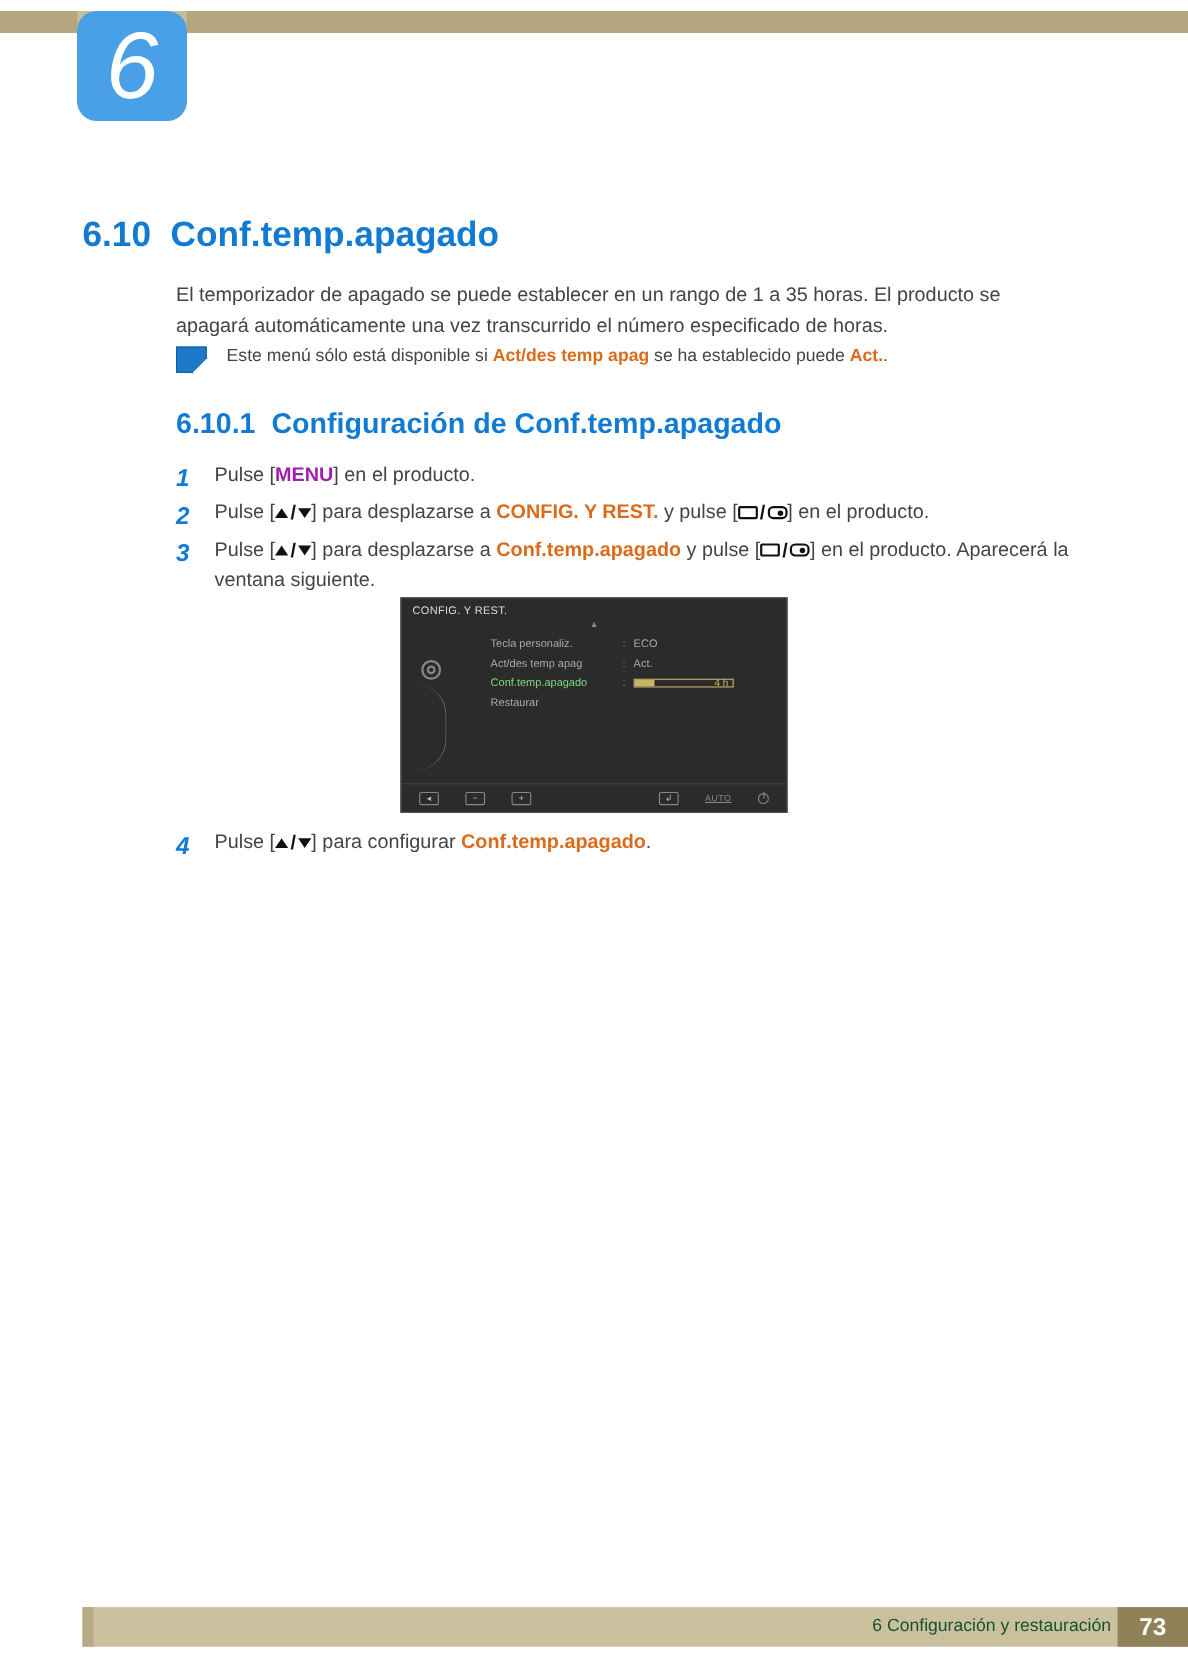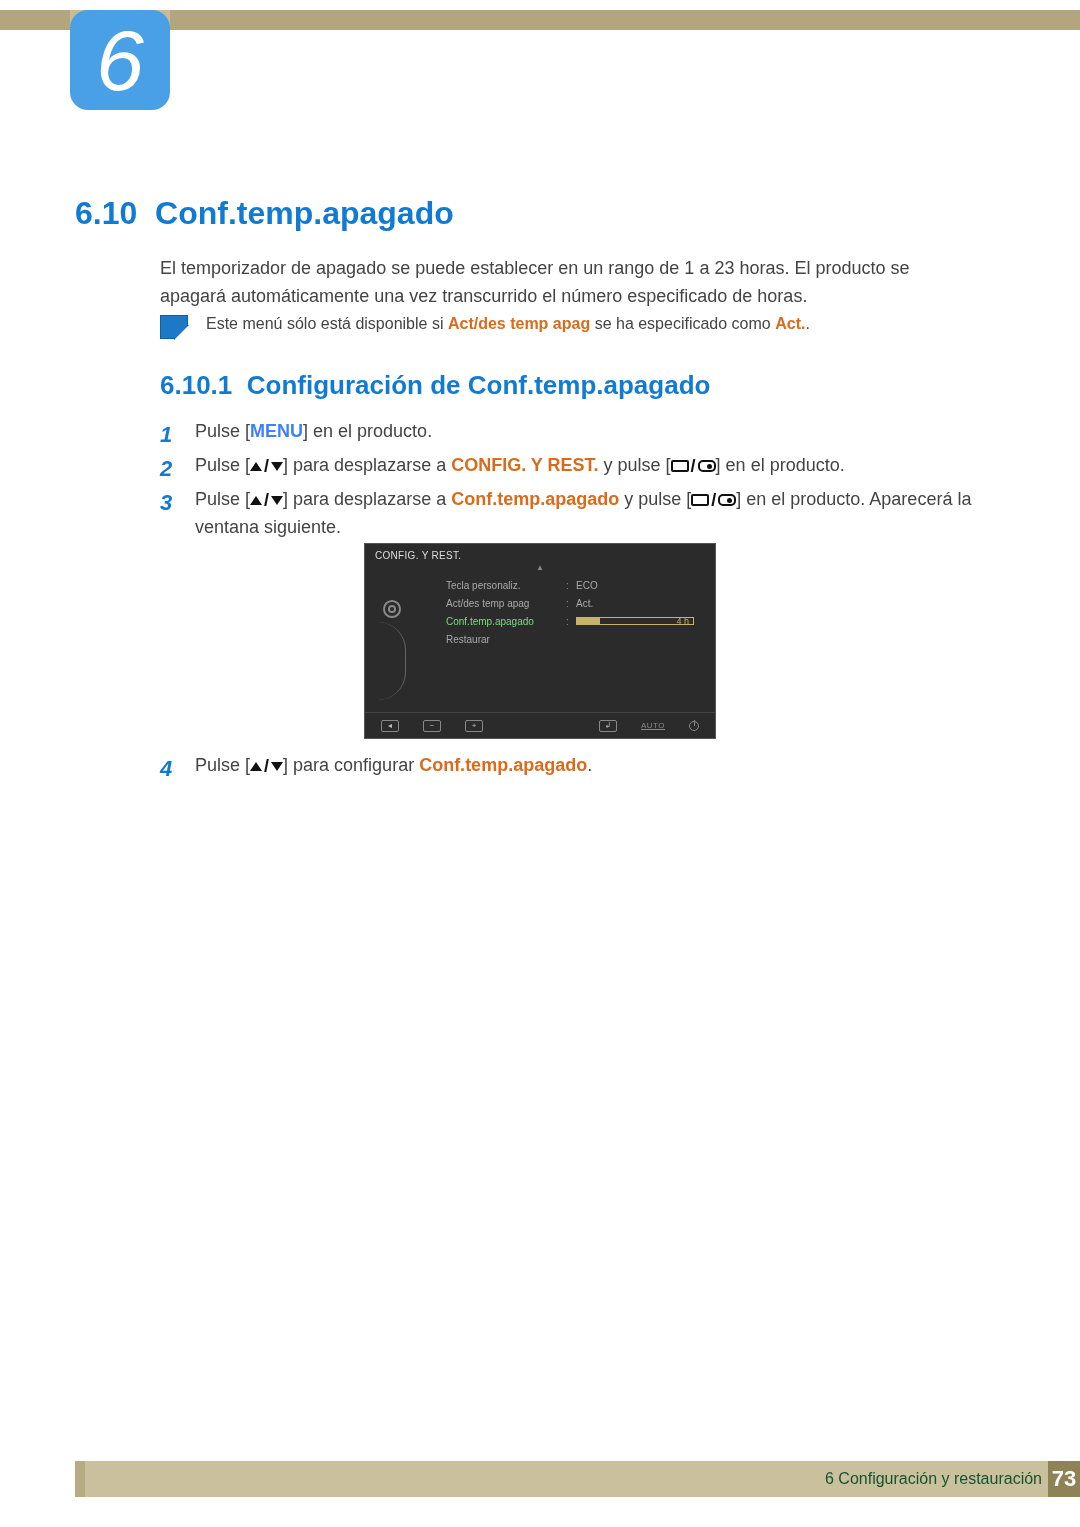--- a/index.html
+++ b/index.html
@@ -19,21 +19,21 @@
   .h-6-10-1 { position:absolute; left: 160px; top: 370px; color:#117bd4; font-size: 26px; font-weight: 700; }
 
   
   .para { position:absolute; left:160px; right:100px; font-size:18px; line-height: 1.55; color:#444; }
   .para1 { top: 255px; }
   .note-row { position:absolute; left:160px; right:100px; top:315px; display:flex; gap:18px; align-items:flex-start; }
   .note-icon { width:28px; height:24px; background:#1e78c8; position:relative; border:1px solid #0d5fa7; }
   .note-icon::after { content:""; position:absolute; right:-2px; bottom:-2px; width:14px; height:14px; background:#fff; clip-path: polygon(0 100%, 100% 0, 100% 100%); border-left:1px solid #0d5fa7; border-top:1px solid #0d5fa7; }
   .note-text { font-size:16px; color:#444; }
   .bold-orange { color:#d96b1a; font-weight:700; }
-  .bold-blk { color:#3b82f6; font-weight:700; font-family: Arial; }
+  .bold-blk { color:#a21caf; font-weight:700; font-family: Arial; }
 
   
   .step { position:absolute; left:160px; right:100px; font-size:18px; line-height:1.5; color:#444; }
   .step .num { color:#117bd4; font-size:22px; font-style:italic; font-weight:600; display:inline-block; width:30px; vertical-align:top; }
   .step .txt { display:inline-block; width: calc(100% - 36px); vertical-align:top; }
   .step1 { top: 418px; }
   .step2 { top: 452px; }
   .step3 { top: 486px; }
   .step4 { top: 752px; }
 
@@ -56,58 +56,58 @@
   .osd-left { width:34px; display:flex; flex-direction:column; align-items:center; padding-top:24px; }
   .gear { width:18px; height:18px; border:2px solid #888; border-radius:50%; position:relative; }
   .gear::before { content:""; position:absolute; inset:3px; border:2px solid #888; border-radius:50%; }
   .curve { width:28px; height:80px; border-right:1px solid #666; border-radius:0 40px 40px 0; margin-top:4px; }
   .osd-list { flex:1; }
   .osd-row { display:flex; align-items:center; height:18px;margin-left:27px; }
   .osd-label { width:120px; }
   .osd-colon { width:10px; color:#888; }
   .osd-val {}
   .osd-row.sel .osd-label { color:#7bdc7b; }
-  .slider { width:118px; height:8px; border:1px solid #c7b36a; position:relative; background:#2b2b2b; }
+  .slider { width:91px; height:8px; border:1px solid #c7b36a; position:relative; background:#2b2b2b; }
   .slider-fill { position:absolute; left:0; top:0; bottom:0; width:20%; background:#c7b36a; }
   .slider-val { position:absolute; right:4px; top:-2px; font-size:9px; color:#c7b36a; }
   .osd-bottom { position:absolute; left:0; right:0; bottom:0; height:26px; border-top:1px solid #444; display:flex; align-items:center; padding:0 16px; gap:24px; color:#888; }
   .osd-bottom .sp { flex:1; }
   .btn-ic { width:18px; height:12px; border:1px solid #888; border-radius:2px; display:flex; align-items:center; justify-content:center; font-size:8px; color:#bbb; }
   .auto { font-size:8px; letter-spacing:.5px;text-decoration:underline; }
   .pwr { width:10px; height:10px; border:1px solid #888; border-radius:50%; position:relative; }
   .pwr::after{content:""; position:absolute; left:4px; top:-2px; width:1px; height:6px; background:#888;}
 
   
   .footer-bar { position:absolute; left:75px; right:0; bottom:30px; height:36px; background:#cac09e; display:flex; align-items:center; justify-content:flex-end; }
   .footer-bar::before { content:""; position:absolute; left:0; top:0; bottom:0; width:10px; background:#b7ab83; }
   .footer-text { color:#14532d; font-size:16px; padding-right:6px; }
-  .page-box { width:32px; height:36px; background:#8f8257; color:#fff; display:flex; align-items:center; justify-content:center; font-size:22px; font-weight:700; }
+  .page-box { width:64px; height:36px; background:#8f8257; color:#fff; display:flex; align-items:center; justify-content:center; font-size:22px; font-weight:700; }
 </style>
 </head>
 <body>
 
 <div class="page">
 
   <div class="top-banner">
     <div class="top-strip"></div>
     <div class="chapter-tab">
       <span class="chapter-num">6</span>
     </div>
   </div>
 
   <div class="h-6-10">
     <span>6.10</span>&nbsp;&nbsp;<span>Conf.temp.apagado</span>
   </div>
 
-  <div class="para para1">El temporizador de apagado se puede establecer en un rango de 1 a 23 horas. El producto se apagará automáticamente una vez transcurrido el número especificado de horas.</div>
+  <div class="para para1">El temporizador de apagado se puede establecer en un rango de 1 a 35 horas. El producto se apagará automáticamente una vez transcurrido el número especificado de horas.</div>
 
   <div class="note-row">
     <div class="note-icon"></div>
     <div class="note-text">
-      <span>Este menú sólo está disponible si </span><span class="bold-orange">Act/des temp apag</span><span> se ha especificado como </span><span class="bold-orange">Act.</span><span>.</span>
+      <span>Este menú sólo está disponible si </span><span class="bold-orange">Act/des temp apag</span><span> se ha establecido puede </span><span class="bold-orange">Act.</span><span>.</span>
     </div>
   </div>
 
   <div class="h-6-10-1">
     <span>6.10.1</span>&nbsp;&nbsp;<span>Configuración de Conf.temp.apagado</span>
   </div>
 
   <div class="step step1">
     <span class="num">1</span>
     <span class="txt">

